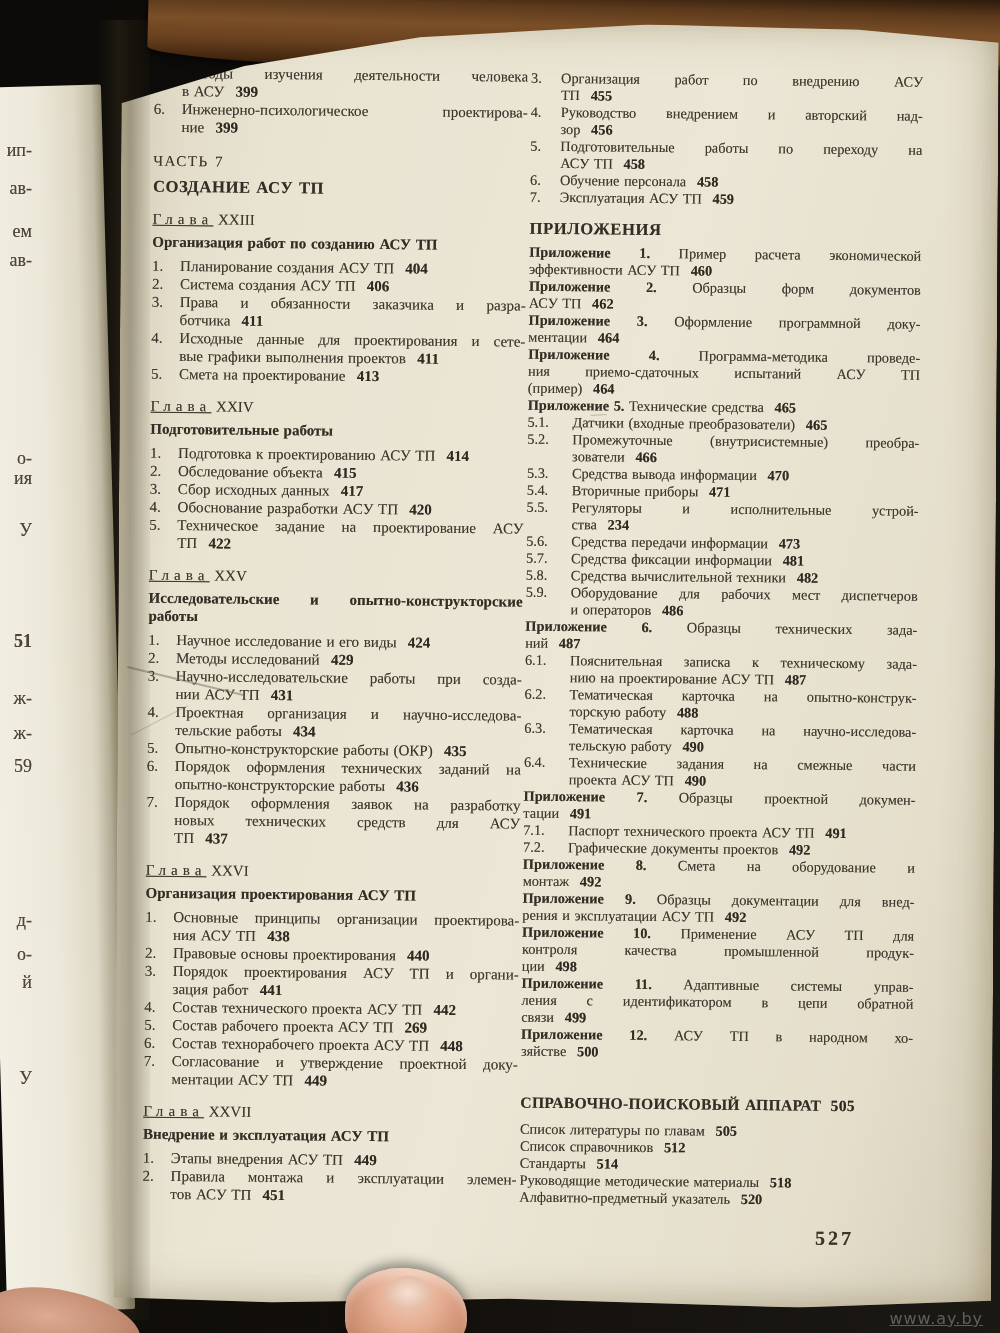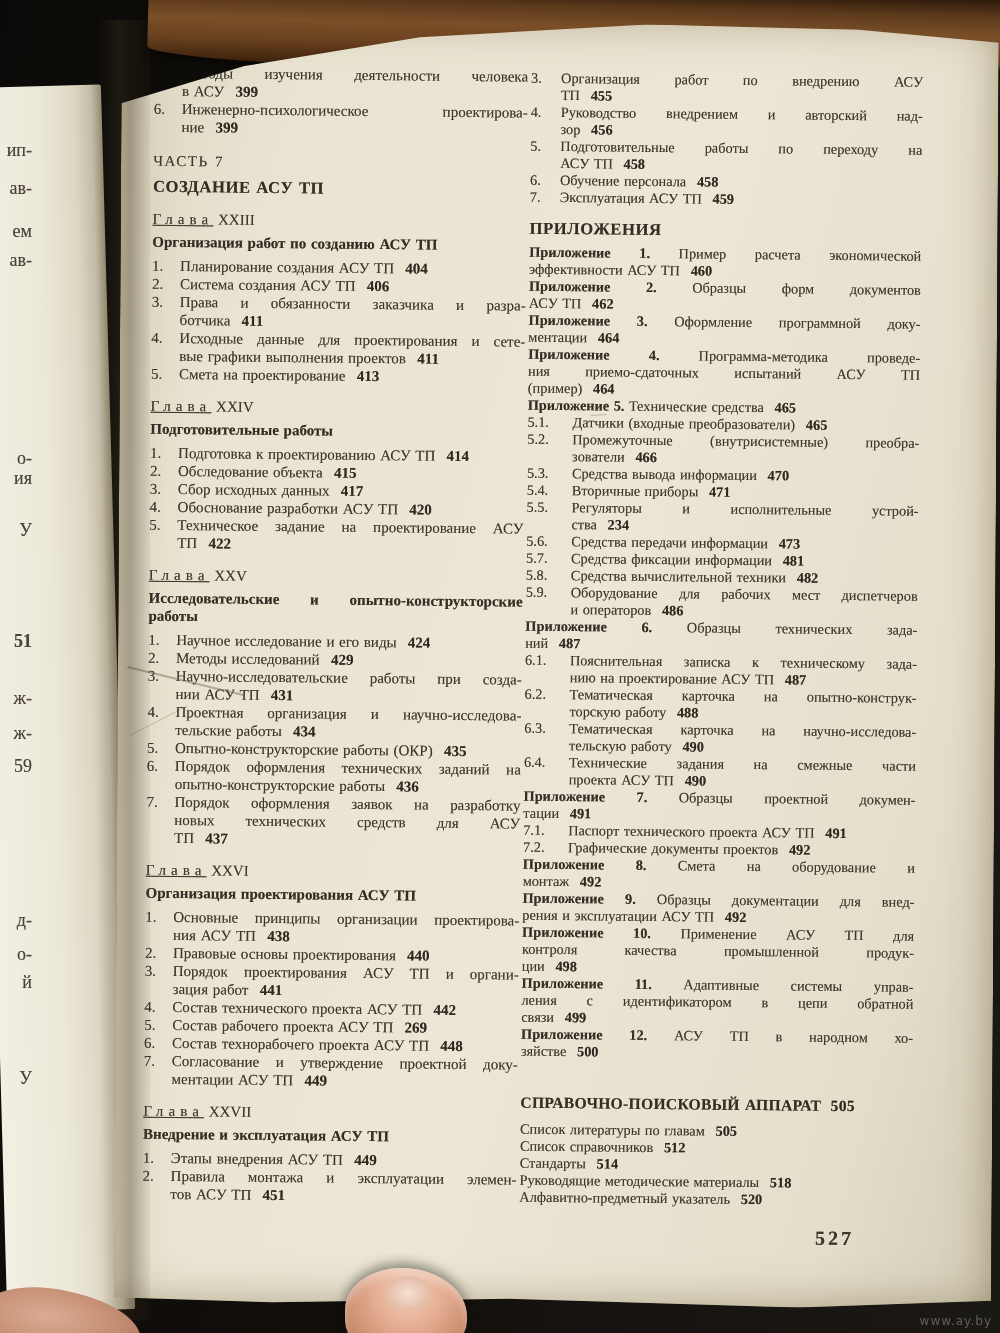--- a/index.html
+++ b/index.html
@@ -72,23 +72,23 @@
     background:radial-gradient(ellipse at 52% 26%,#f2cfba 0%,#e5ad92 38%,#cb8d6f 72%,#a76a50 100%);
     border-radius:46% 54% 42% 42%;
     box-shadow:inset 0 7px 9px rgba(255,255,255,.35),0 -5px 12px rgba(0,0,0,.4);}
   .thumb-nail{position:absolute;left:386px;top:1276px;width:44px;height:34px;
     background:radial-gradient(#f6e2d4 0%,#e0b7a1 80%);
     border-radius:50% 50% 46% 46%;opacity:.92;}
   .hand-left{position:absolute;left:-18px;top:1290px;width:160px;height:70px;
     transform:rotate(7deg);
     background:radial-gradient(ellipse at 40% 40%,#dcab92 0%,#c28c72 55%,#9c6a52 100%);
     border-radius:40% 60% 32% 32%;}
-  .watermark{position:absolute;right:8px;bottom:5px;
-    font-family:"DejaVu Sans",sans-serif;font-size:12px;letter-spacing:1px;
-    color:rgba(210,208,200,.38);}
+  .watermark{position:absolute;right:17px;bottom:5px;
+    font-family:"DejaVu Sans",sans-serif;font-size:16px;letter-spacing:1px;
+    color:rgba(210,208,200,.38);text-decoration:underline;}
 </style>
 </head>
 <body>
 
 <div class="photo">
   <div class="corner-tr"></div>
   <div class="cover"></div>
   <div class="left-page"></div>
 
   <div>

